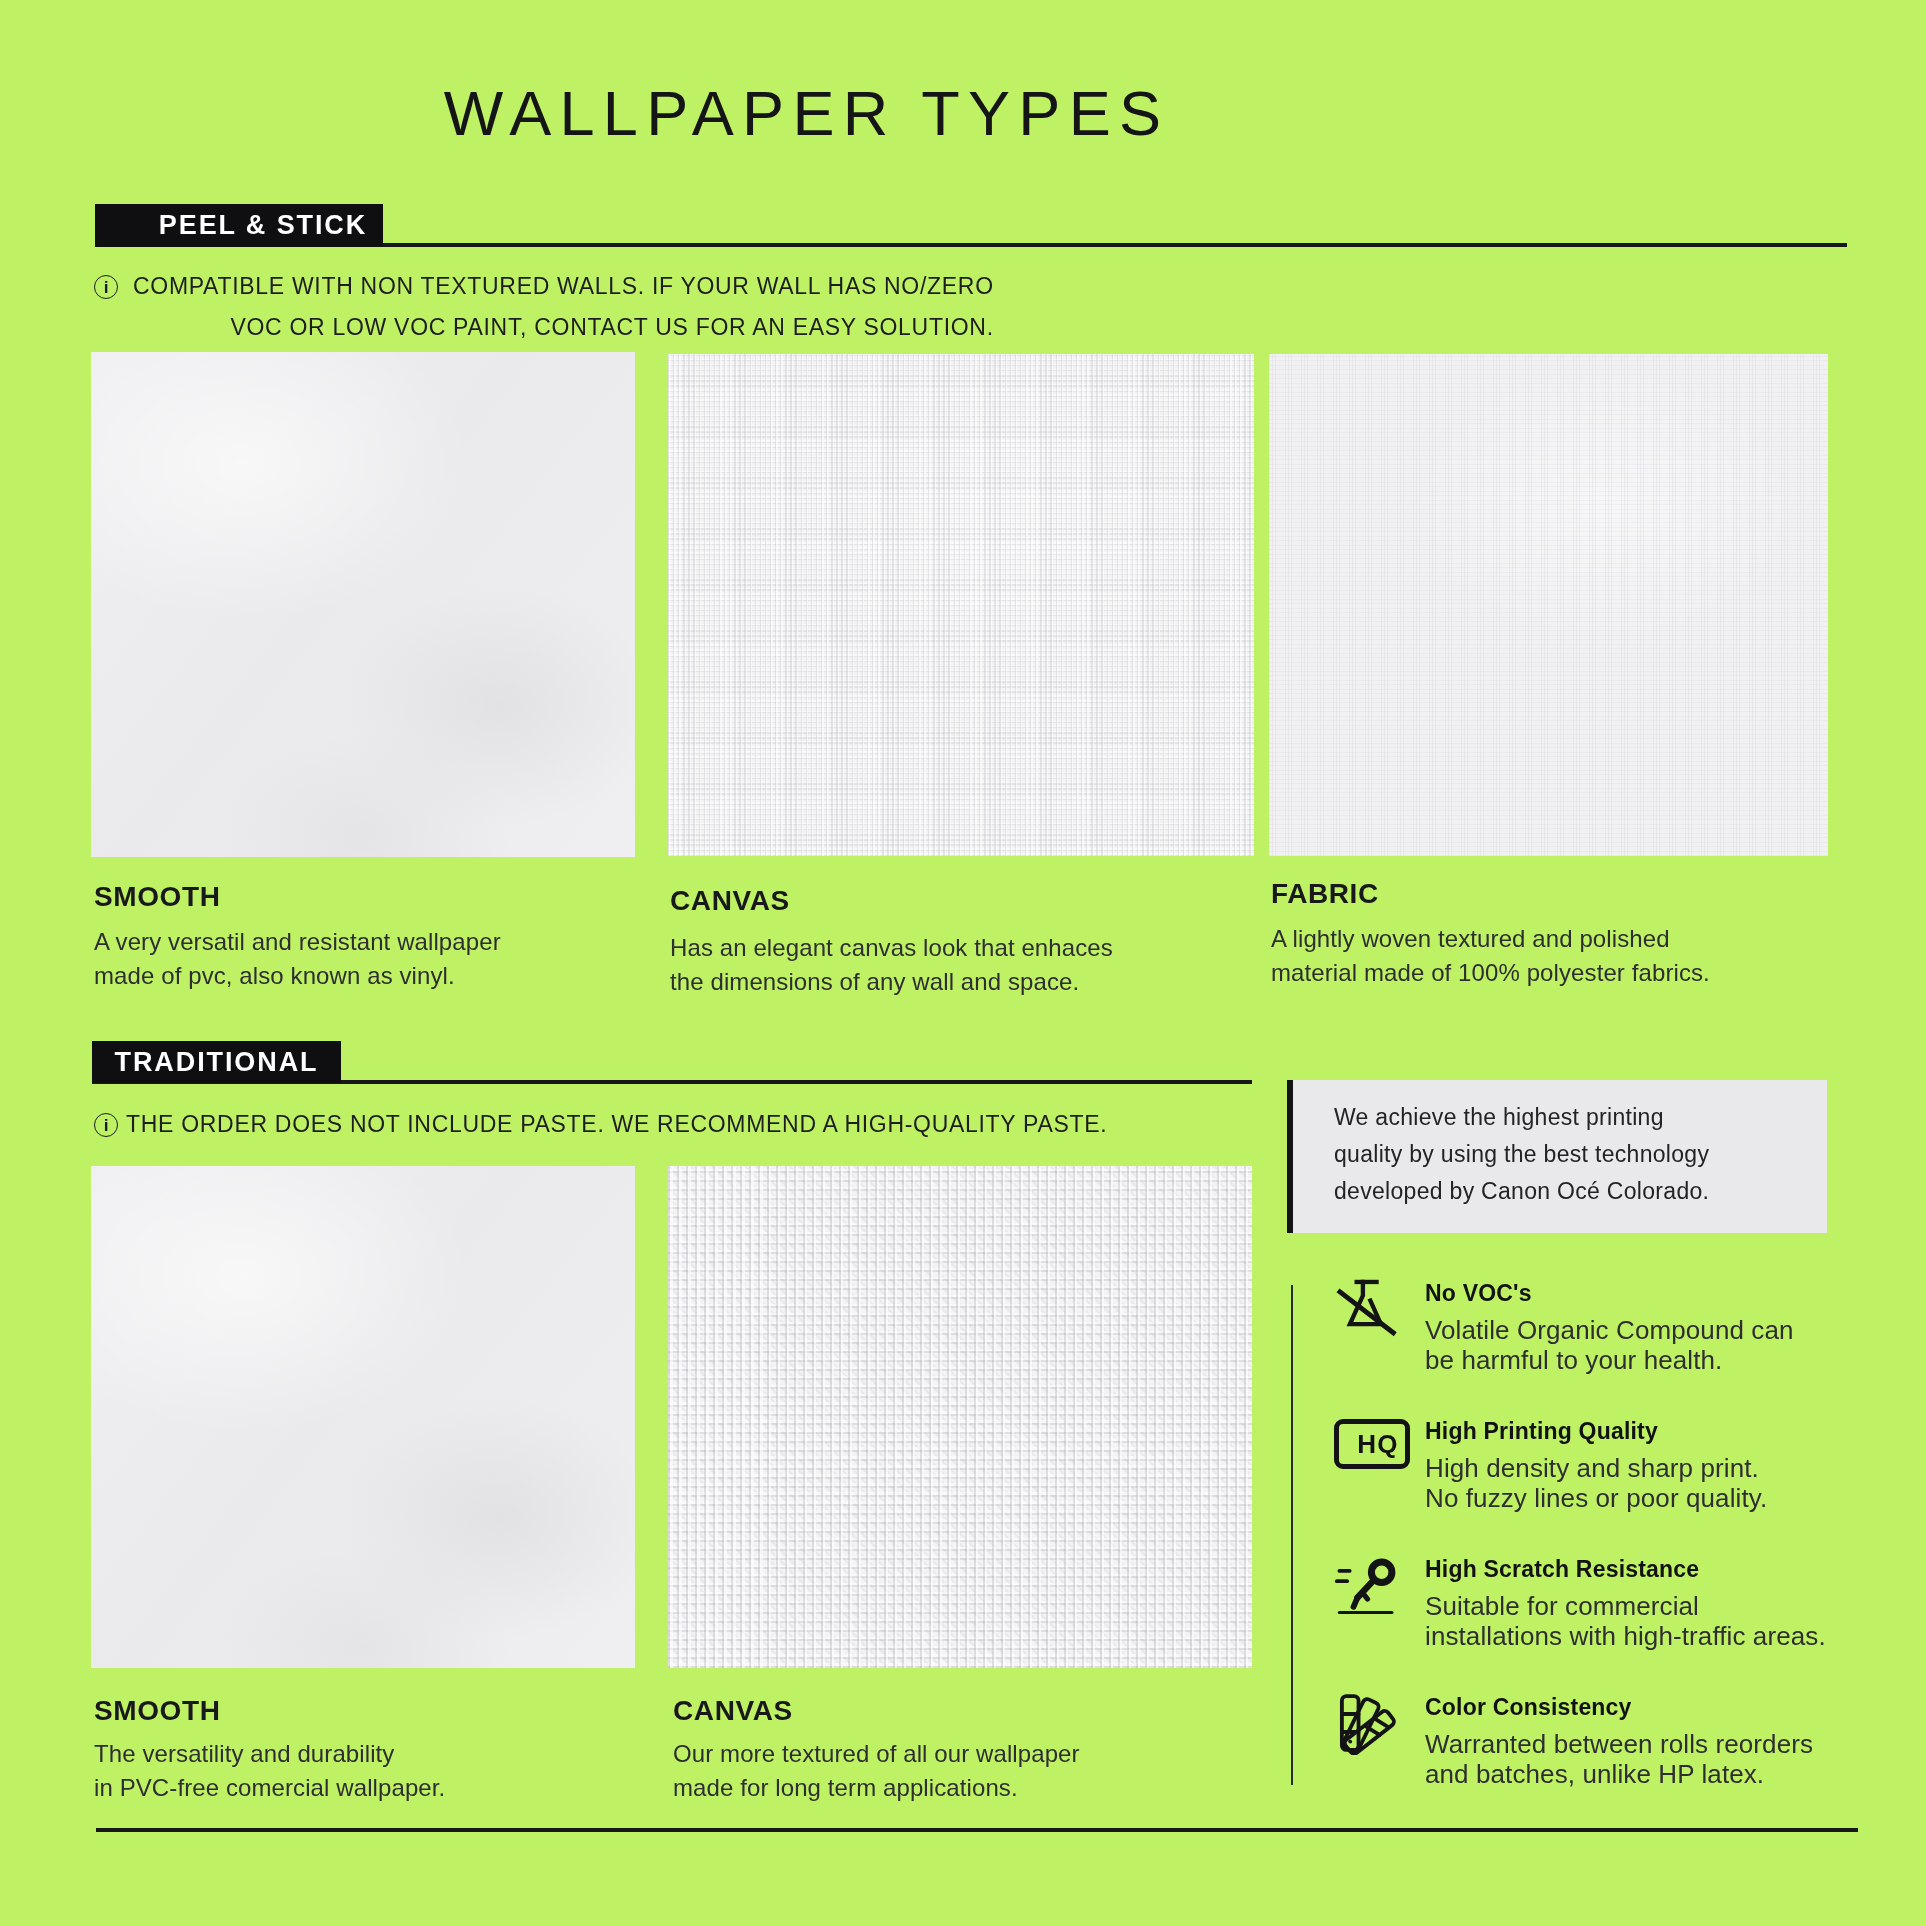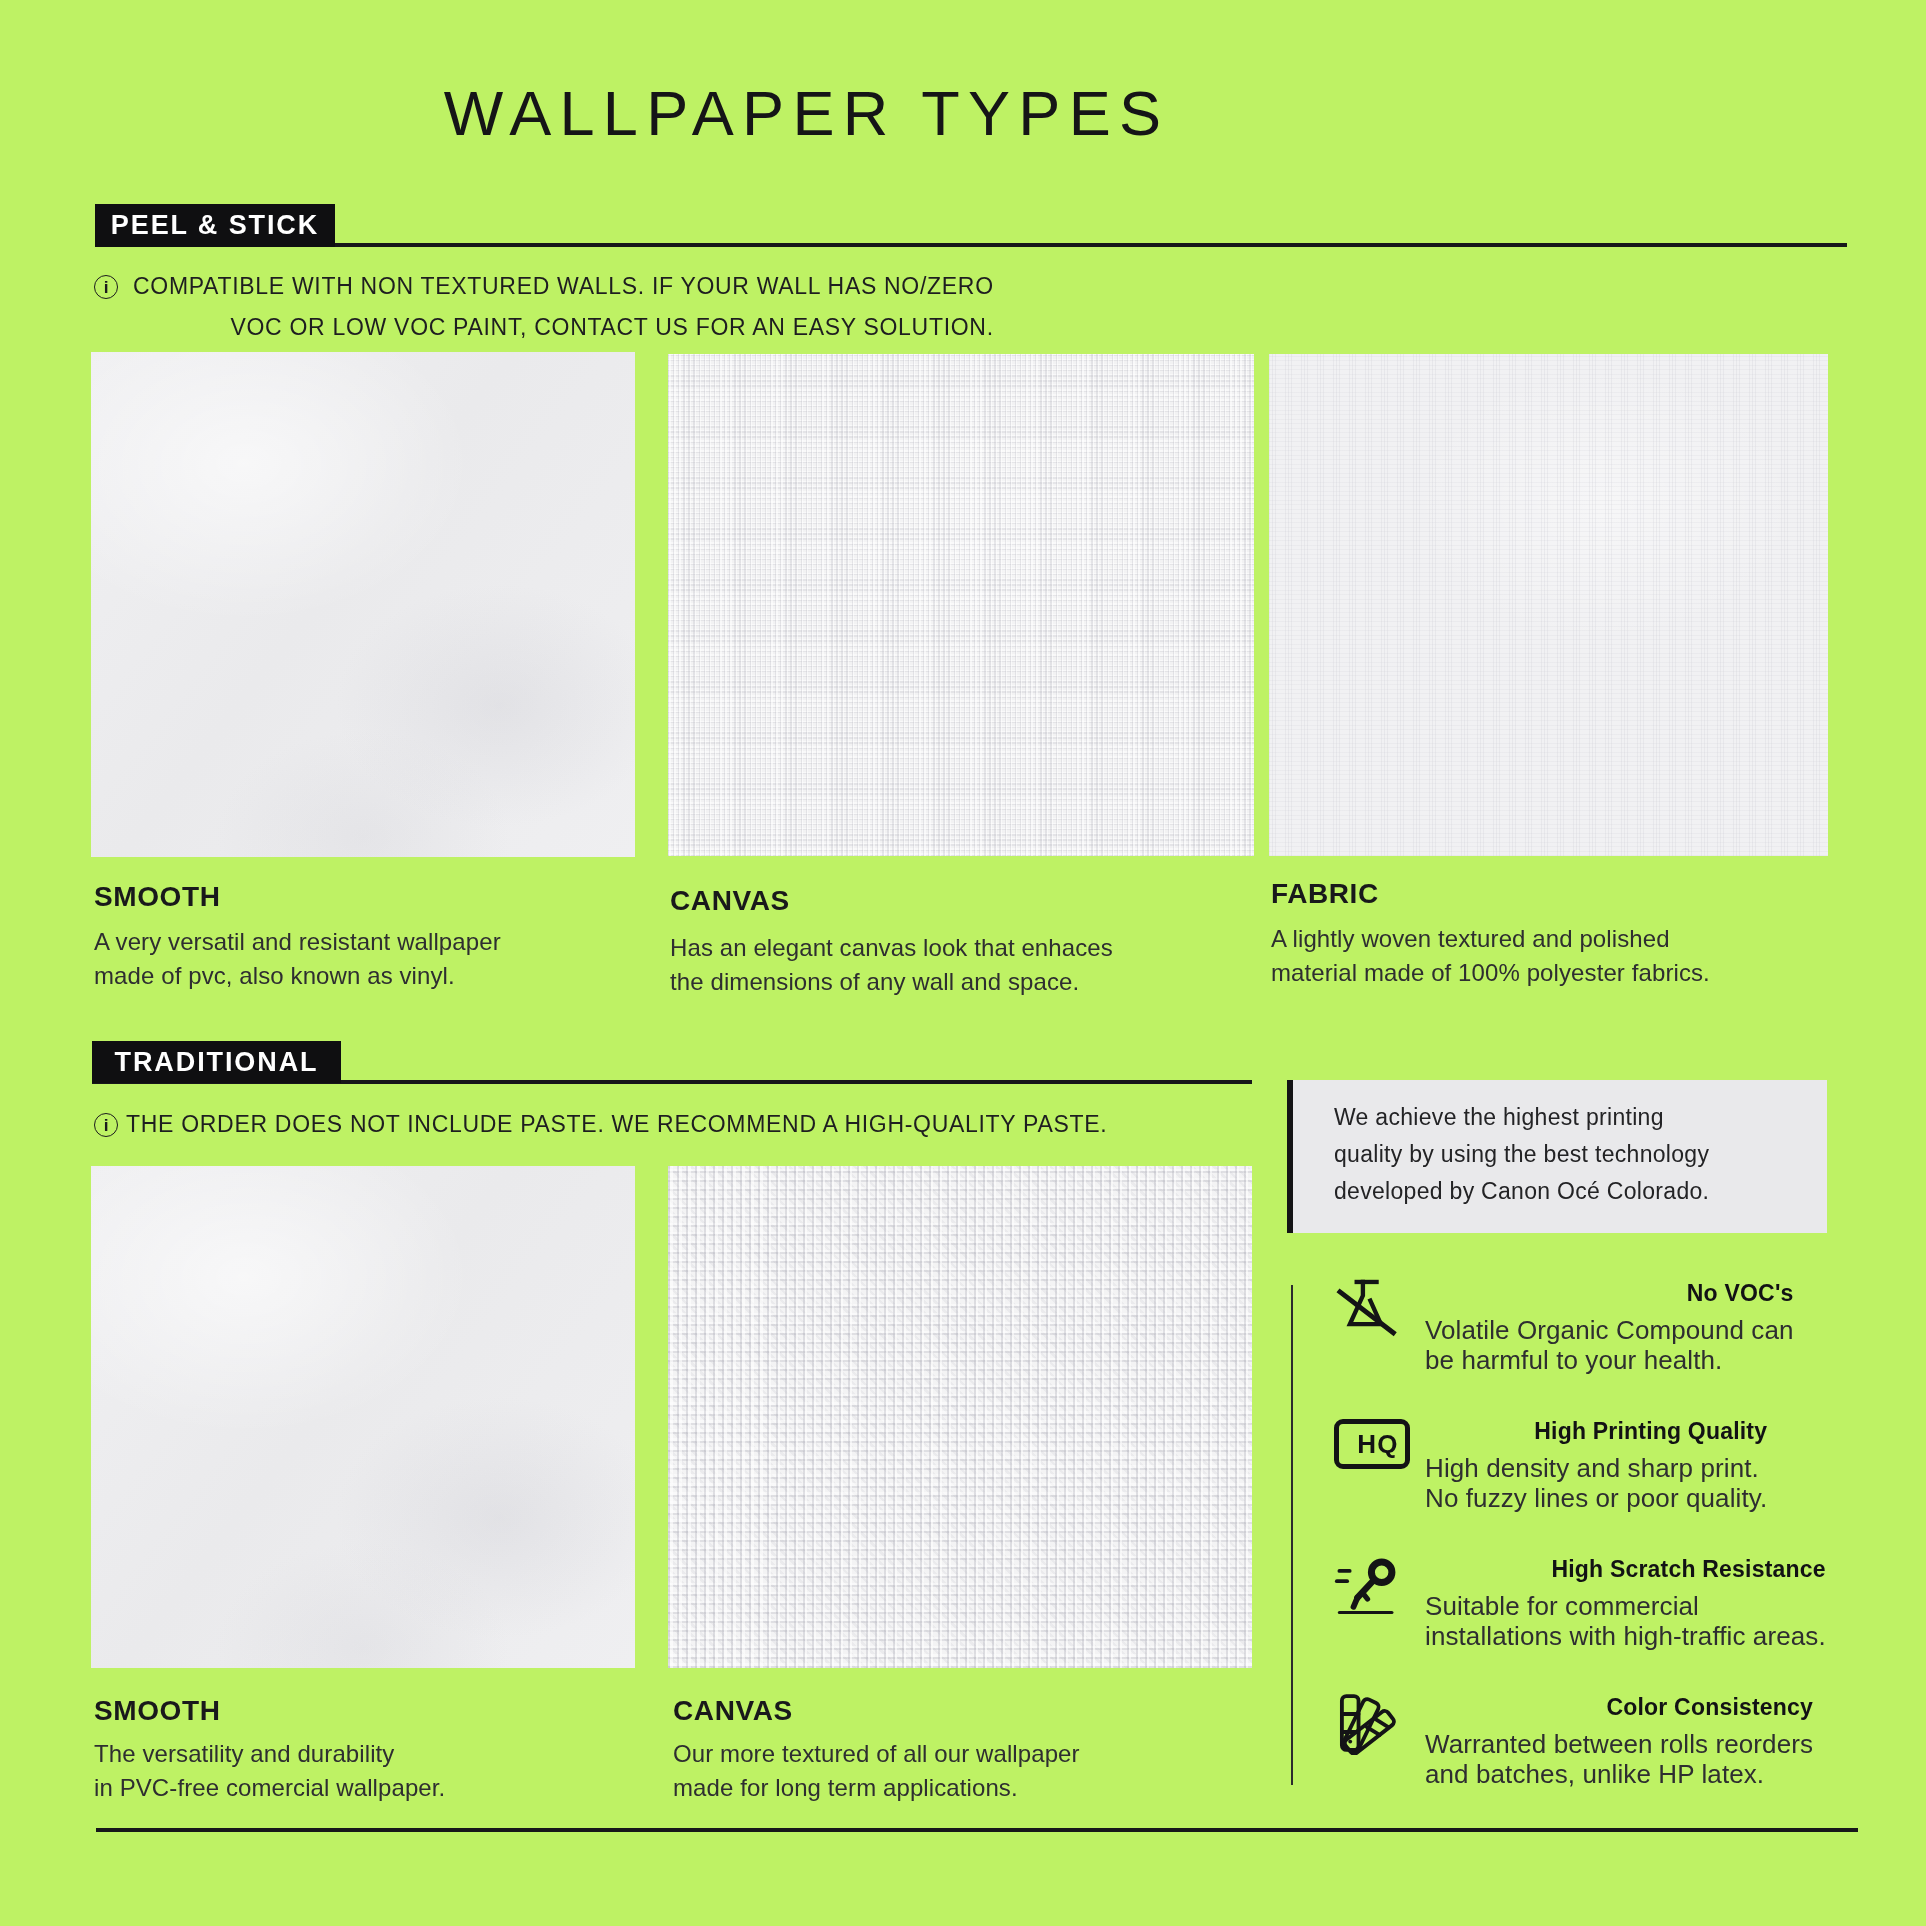--- a/index.html
+++ b/index.html
@@ -62,38 +62,38 @@
   
   .type-name{position:absolute;font-size:28px;font-weight:700;letter-spacing:0.6px;color:#19191b;white-space:nowrap;}
   .type-desc{position:absolute;font-size:24px;line-height:34px;color:#2e2e30;letter-spacing:0.1px;white-space:nowrap;}
   
   .aside-bar{position:absolute;background:#141416;}
   .aside-panel{position:absolute;background:#e9e9eb;}
   .quality-text{position:absolute;font-size:23px;line-height:37px;color:#232325;letter-spacing:0.3px;white-space:nowrap;}
   .vline{position:absolute;background:#2b2b2d;}
   .feature{position:absolute;display:flex;width:507px;}
   .ficon{flex:0 0 91px;margin-top:-2.6px;}
-  .ftitle{font-size:23px;font-weight:700;color:#121214;letter-spacing:0.2px;margin:0 0 7.7px 0;white-space:nowrap;text-align:right;}
+  .ftitle{font-size:23px;font-weight:700;color:#121214;letter-spacing:0.2px;margin:0 0 7.7px 0;white-space:nowrap;}
   .fdesc{font-size:26px;line-height:30px;color:#2e2e30;letter-spacing:0.1px;white-space:nowrap;}
   .hq-box{
     width:54px;height:40px;border:5.1px solid #131315;border-radius:9px;margin-top:3.9px;
     display:flex;align-items:center;justify-content:center;
     font-size:26px;font-weight:700;letter-spacing:1.3px;color:#131315;padding-left:12px;
   }
   svg.icon{display:block;}
   svg.icon *{vector-effect:none;}
 </style>
 </head>
 <body>
 
 <div class="canvas">
 
   <div class="page-title">WALLPAPER TYPES</div>
 
-  <div class="badge" style="left:95px;top:204px;width:240px;height:43px;">PEEL &amp; STICK</div>
+  <div class="badge" style="left:95px;top:204px;width:240px;height:43px;padding-left:48px;">PEEL &amp; STICK</div>
   <div class="rule" style="left:95px;top:243px;width:1752px;"></div>
 
   <div class="note-icon" style="left:94px;top:275px;">i</div>
   <div class="note-text" style="left:133px;top:266px;">
     <div>COMPATIBLE WITH NON TEXTURED WALLS. IF YOUR WALL HAS NO/ZERO</div>
     <div style="margin-left:-5.1px;text-align:right;">VOC OR LOW VOC PAINT, CONTACT US FOR AN EASY SOLUTION.</div>
   </div>
 
   <div class="tile tex-smooth" style="left:91px;top:352px;width:544px;height:505px;"></div>
   <div class="tile tex-canvas-fine" style="left:668px;top:354px;width:586px;height:502px;"></div>

